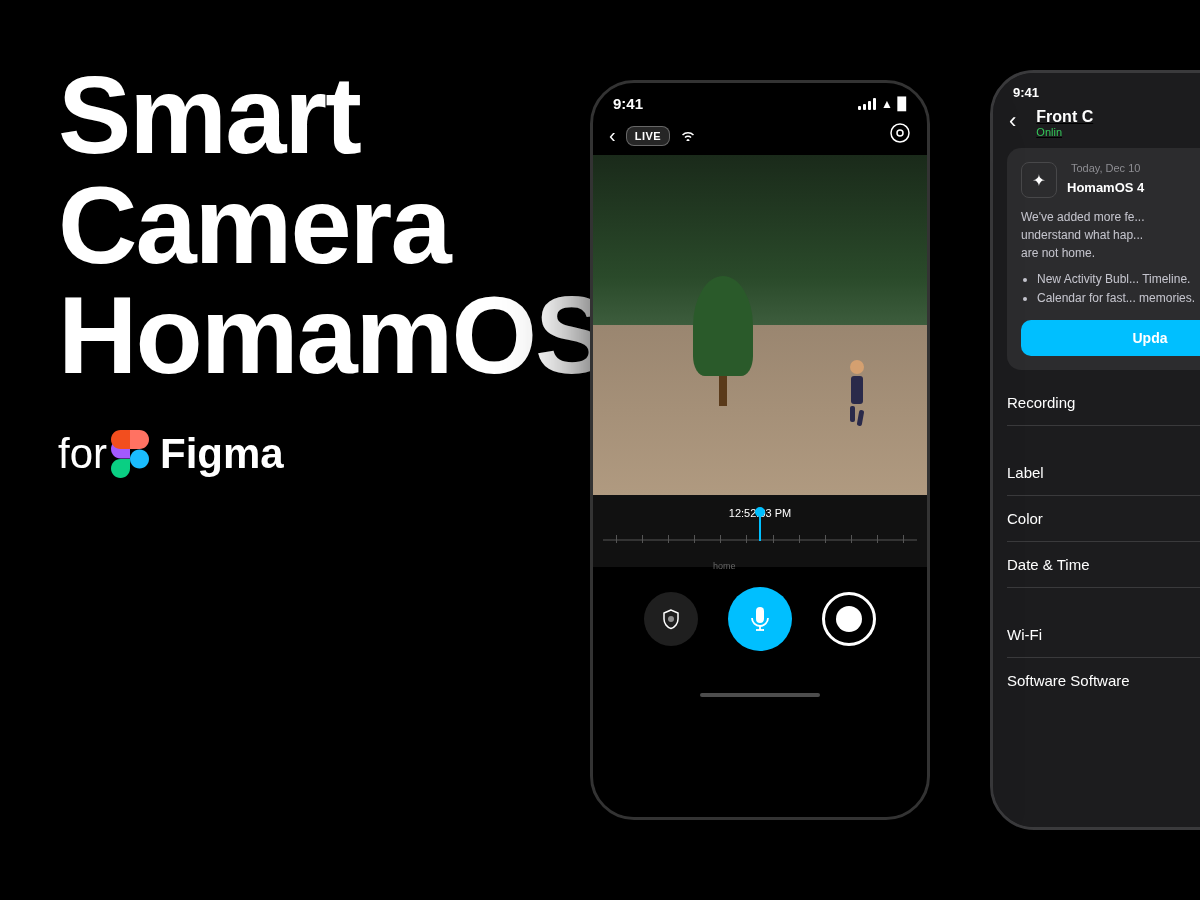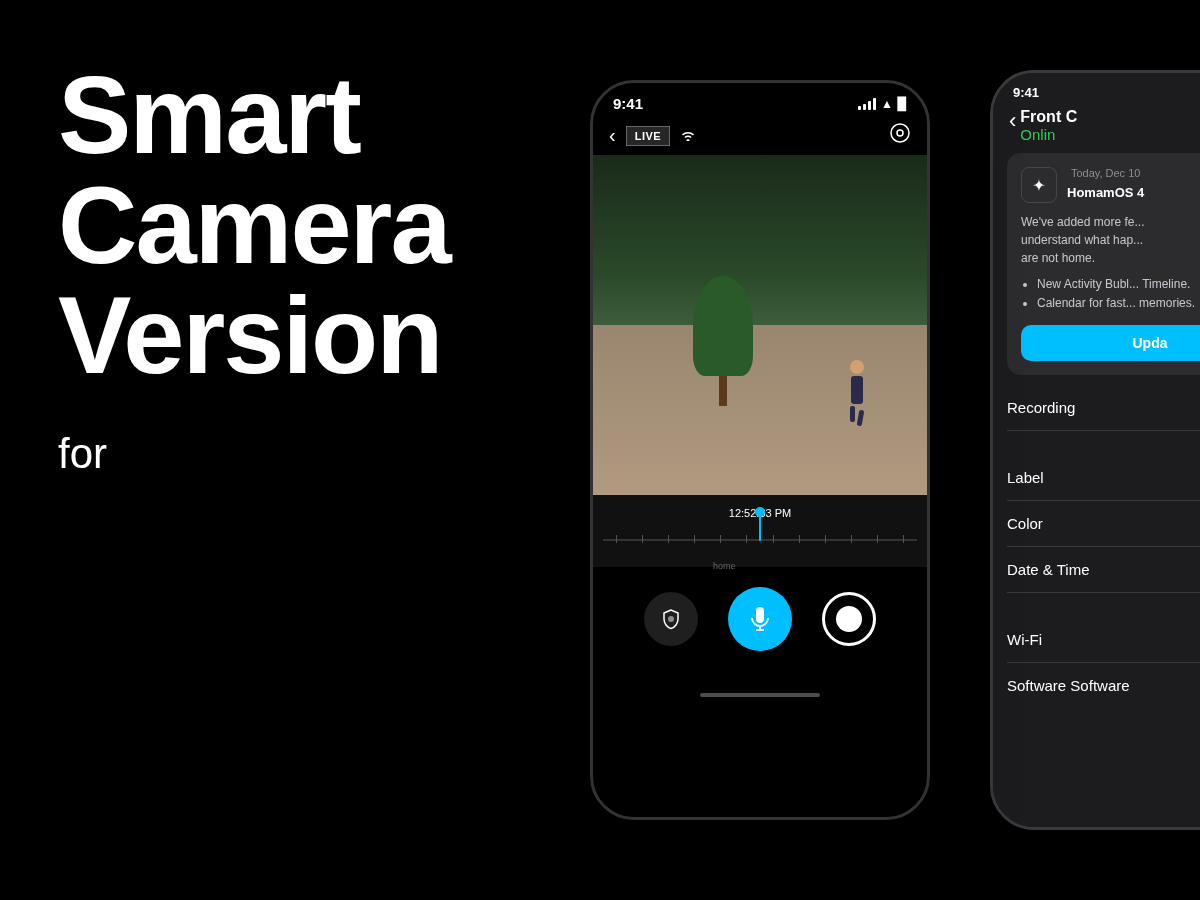--- a/index.html
+++ b/index.html
@@ -142,21 +142,21 @@
       cursor: pointer;
     }
 
     .live-badge {
       background: rgba(255,255,255,0.15);
       border: 1px solid rgba(255,255,255,0.3);
       color: #fff;
       font-size: 11px;
       font-weight: 700;
       padding: 3px 8px;
-      border-radius: 0;
+      border-radius: 8px;
       letter-spacing: 0.5px;
     }
 
     .wifi-icon-nav {
       color: #fff;
       font-size: 14px;
     }
 
     .settings-icon-nav {
       margin-left: auto;
@@ -421,32 +421,33 @@
 
     .p2-nav {
       display: flex;
       align-items: flex-start;
       padding: 4px 16px 10px;
     }
 
     .p2-back { color: #fff; font-size: 22px; }
 
     .p2-title-area {
-      margin-left: 4px;
+      margin-left: 20px;
+      text-decoration: underline;
     }
 
     .p2-title {
       color: #fff;
       font-size: 16px;
       font-weight: 600;
     }
 
     .p2-online {
       color: #34c759;
-      font-size: 15px;
+      font-size: 11px;
     }
 
     
     .update-card {
       margin: 0 14px 10px;
       background: #2c2c2e;
       border-radius: 14px;
       padding: 14px;
     }
 
@@ -525,26 +526,37 @@
       height: 24px;
     }
   </style>
 </head>
 <body>
 
 <div class="left-section">
   <h1 class="main-title">
     <span>Smart</span><br>
     <span>Camera</span><br>
-    <span>Version</span>
+    <span>HomamOS</span>
   </h1>
 
   <div class="for-figma-row">
     <span class="for-text">for</span>
 
+    <div class="figma-logo">
+
+      <svg class="figma-icon" viewBox="0 0 38 48" fill="none" xmlns="http://www.w3.org/2000/svg">
+        <path d="M9.5 48C14.7467 48 19 43.7467 19 38.5V29H9.5C4.25329 29 0 33.2533 0 38.5C0 43.7467 4.25329 48 9.5 48Z" fill="#0ACF83"></path>
+        <path d="M0 19C0 13.7533 4.25329 9.5 9.5 9.5H19V28.5H9.5C4.25329 28.5 0 24.2467 0 19Z" fill="#A259FF"></path>
+        <path d="M0 9.5C0 4.25329 4.25329 0 9.5 0H19V19H9.5C4.25329 19 0 14.7467 0 9.5Z" fill="#F24E1E"></path>
+        <path d="M19 0H28.5C33.7467 0 38 4.25329 38 9.5C38 14.7467 33.7467 19 28.5 19H19V0Z" fill="#FF7262"></path>
+        <path d="M38 29C38 34.2467 33.7467 38.5 28.5 38.5C23.2533 38.5 19 34.2467 19 29C19 23.7533 23.2533 19.5 28.5 19.5C33.7467 19.5 38 23.7533 38 29Z" fill="#1ABCFE"></path>
+      </svg>
+      <span class="figma-label">Figma</span>
+    </div>
   </div>
 </div>
 
 <div class="phones-container">
 
   <div class="phone-1">
     <div class="phone-screen">
 
       <div class="status-bar">
         <span class="status-time">9:41</span>

